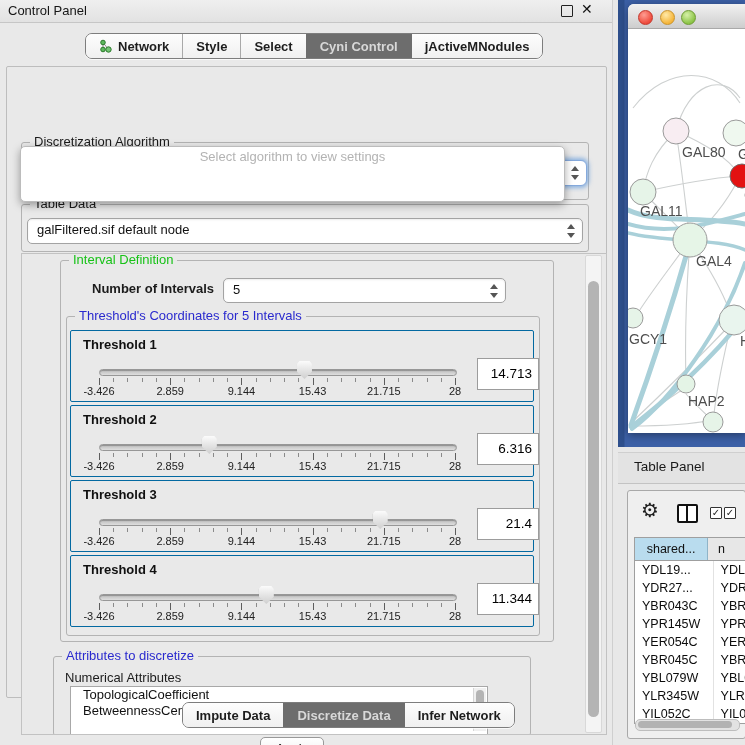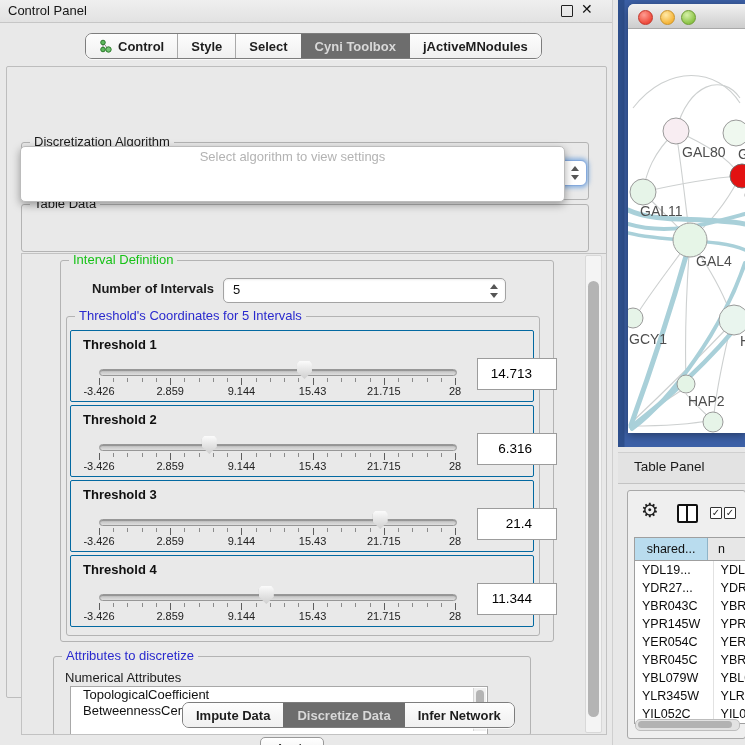--- a/index.html
+++ b/index.html
@@ -70,21 +70,21 @@
 
   .thr{position:relative;width:462px;height:70px;border:1px solid #0369a1;border-radius:2px;background:#e9e9e9;margin-bottom:3px;}
   .thr-title{position:absolute;left:12px;top:6px;font-weight:bold;font-size:13px;color:#101010;}
   .track{position:absolute;left:28px;top:38px;width:356px;height:5px;border:1px solid #979797;border-radius:4px;background:linear-gradient(#bdbdbd,#dedede);box-shadow:inset 0 1px 1px rgba(0,0,0,.25);}
   .thumb{position:absolute;top:30px;width:15px;height:18px;background:linear-gradient(#fbfbfb,#cfcfcf);clip-path:polygon(50% 100%,0 60%,0 16%,16% 0,84% 0,100% 16%,100% 60%);filter:drop-shadow(0 0 1px #7c7c7c);}
   .ticks{position:absolute;left:28px;top:47px;width:356px;height:8px;}
   .tick{position:absolute;top:0;width:1px;background:#8a8a8a;}
   .tick.major{background:#5e5e5e;}
   .tlabels{position:absolute;left:28px;top:54px;width:356px;height:12px;}
   .tlab{position:absolute;transform:translateX(-50%);font-size:11px;font-weight:normal;color:#222;white-space:nowrap;}
-  .vbox{position:absolute;left:406px;top:27px;width:54px;height:30px;background:#fff;border:1px solid #9c9c9c;font-size:13.5px;text-align:right;line-height:30px;padding-right:24px;color:#000;}
+  .vbox{position:absolute;left:406px;top:27px;width:54px;height:30px;background:#fff;border:1px solid #9c9c9c;font-size:13.5px;text-align:right;line-height:30px;padding-right:6px;color:#000;}
 
   #attr-group{left:31px;top:402px;width:476px;height:78px;}
   #numattr-label{left:43px;top:416px;font-weight:normal;font-size:13px;}
   #attr-list{left:48px;top:432px;width:416px;height:47px;background:#fff;border:1px solid #a8a8a8;overflow:hidden;}
   .attr-item{height:16px;line-height:16px;padding-left:12px;font-size:13px;color:#111;white-space:nowrap;}
   #attr-vscroll{left:402px;top:1px;width:12px;height:43px;background:#f0f0f0;border-left:1px solid #d5d5d5;}
   #attr-vscroll .vthumb{top:2px;height:36px;left:2px;right:2px;}
 
   #apply-btn{left:253px;top:670px;width:62px;height:22px;background:linear-gradient(#ffffff,#ebebeb);border:1px solid #999;border-radius:5px;font-size:13px;text-align:center;line-height:21px;color:#111;}
 
@@ -133,30 +133,30 @@
 
   <div id="top-tabs" class="abs tabbar">
       <div class="tab">
         <svg width="13" height="14">
           <line x1="4" y1="3.5" x2="9.5" y2="10.5" stroke="#8a8a8a"></line>
           <line x1="4" y1="3.5" x2="4" y2="10.5" stroke="#8a8a8a"></line>
           <circle cx="4" cy="3.5" r="2.3" fill="#5cb85c" stroke="#2c7a2c"></circle>
           <circle cx="4" cy="10.5" r="2.3" fill="#5cb85c" stroke="#2c7a2c"></circle>
           <circle cx="9.5" cy="10.5" r="2.7" fill="#74c474" stroke="#2c7a2c"></circle>
         </svg>
-        <span>Control</span>
+        <span>Network</span>
       </div>
       <div class="tab">
         <span>Style</span>
       </div>
       <div class="tab">
         <span>Select</span>
       </div>
       <div class="tab sel">
-        <span>Cyni Toolbox</span>
+        <span>Cyni Control</span>
       </div>
       <div class="tab">
         <span>jActiveMNodules</span>
       </div>
     </div>
 
   <div id="outer-panel" class="abs">
 
     <div id="algo-group" class="abs group">
       <span class="group-label gl-black">Discretization Algorithm</span>
@@ -165,20 +165,24 @@
     <div id="algo-combo-frag" class="abs">
       <span class="spin"></span>
     </div>
 
     <div id="algo-popup" class="abs">
       <div id="algo-hint">Select algorithm to view settings</div>
     </div>
 
     <div id="tabledata-group" class="abs group">
       <span class="group-label gl-black">Table Data</span>
+    </div>
+    <div id="tabledata-combo" class="abs combo">
+      <span class="val">galFiltered.sif default node</span>
+      <span class="spin"></span>
     </div>
 
     <div id="inner-panel" class="abs">
 
       <div id="interval-group" class="abs group">
         <span class="group-label gl-green">Interval Definition</span>
       </div>
 
       <div id="noi-label" class="abs">Number of Intervals</div>
       <div id="noi-combo" class="abs combo">

